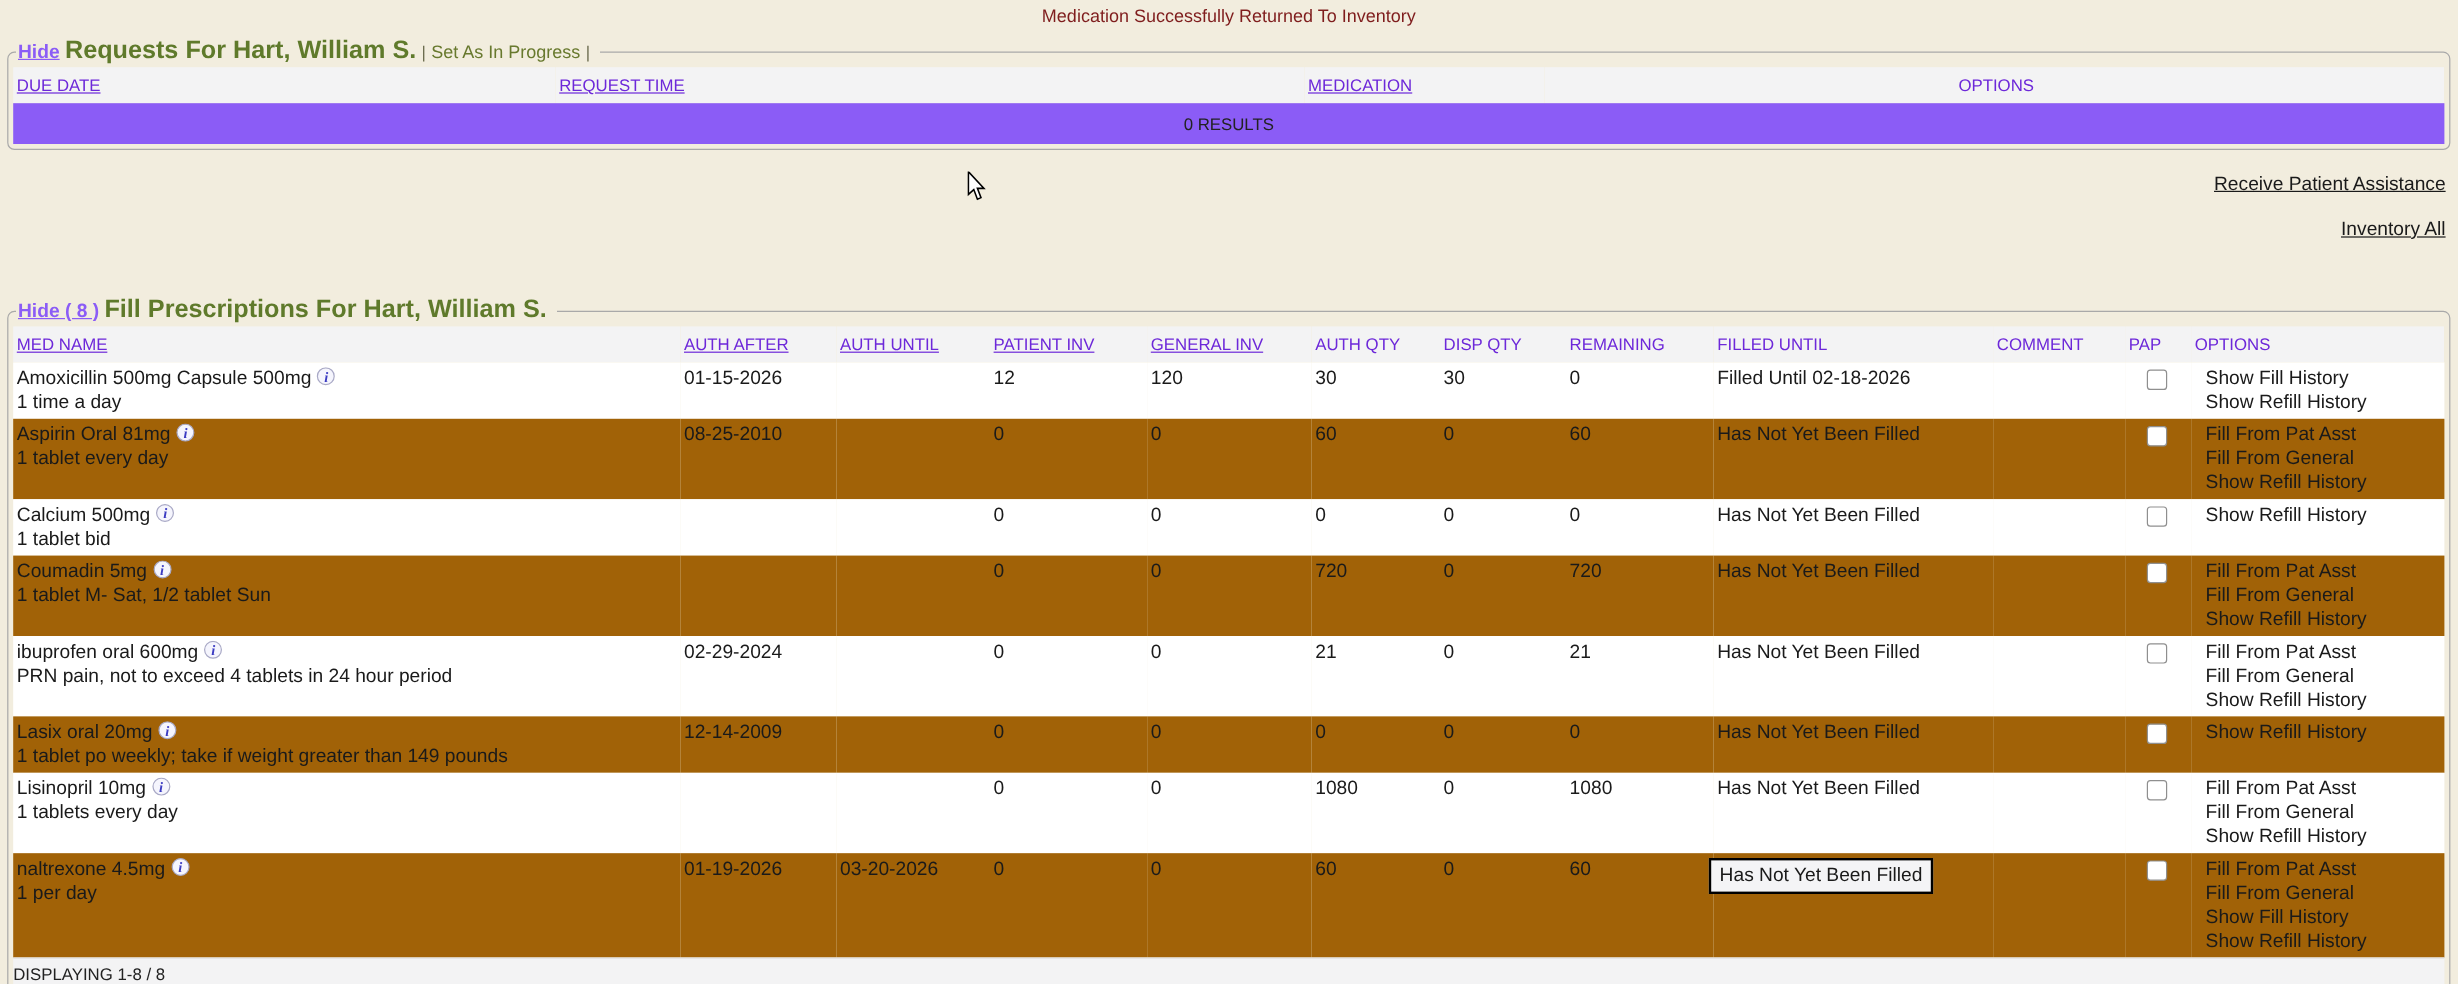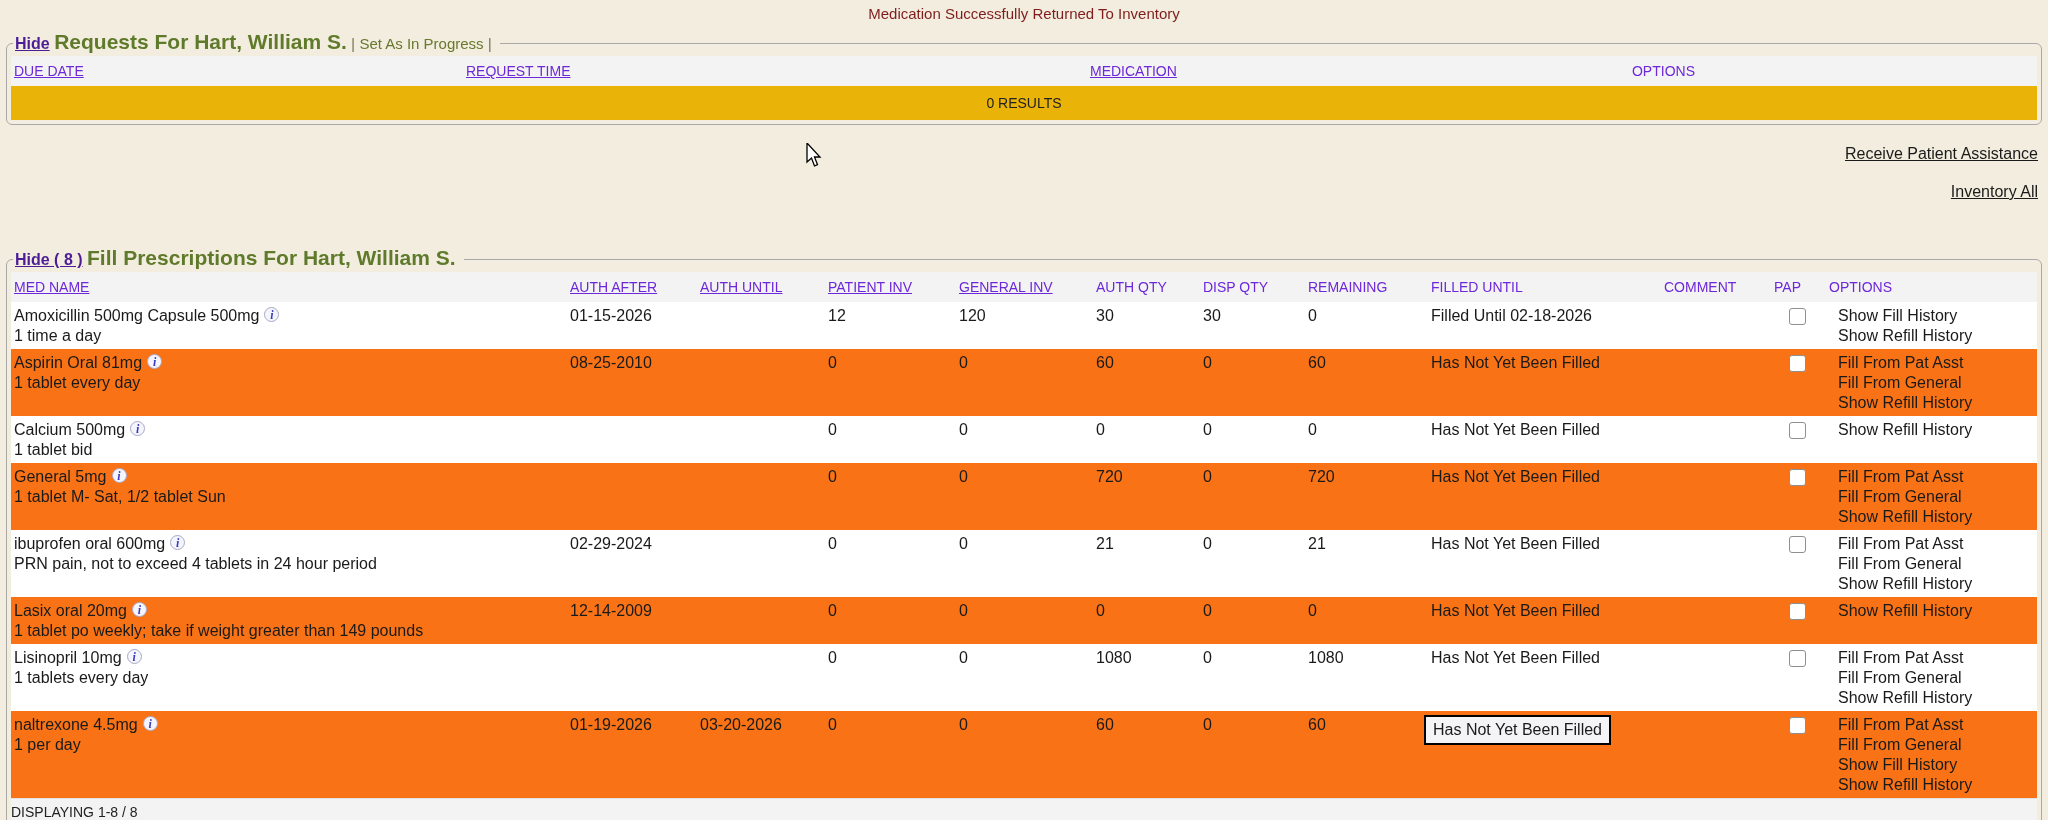--- a/index.html
+++ b/index.html
@@ -27,21 +27,21 @@
     border-radius: 6px;
     padding: 0 4px 4px 4px;
     background: transparent;
   }
   legend {
     padding: 0 8px 2px 2px;
     margin-left: 2px;
     white-space: nowrap;
   }
   .hide-link {
-    color: #4c1d95;
+    color: #8b5cf6;
     font-weight: bold;
     font-size: 16px;
     text-decoration: underline;
     cursor: pointer;
   }
   .section-title {
     color: #5F7A2B;
     font-weight: bold;
     font-size: 21px;
   }
@@ -63,21 +63,21 @@
     padding: 7px 0 7px 3px;
     white-space: nowrap;
     overflow: hidden;
   }
   thead th.sortable { text-decoration: underline; cursor: pointer; }
   thead th.center { text-align: center; }
   td { vertical-align: top; font-size: 16px; line-height: 20px; padding: 4px 0 3px 3px; }
 
   
   .requests-table .empty-row td {
-    background: #eab308;
+    background: #8b5cf6;
     text-align: center;
     font-size: 14px;
     color: #222;
     padding: 7px 0;
   }
 
   
   .action-links {
     margin: 16px 10px 0 0;
     text-align: right;
@@ -87,21 +87,21 @@
     font-size: 16px;
     line-height: 25px;
     color: #1A1A1A;
     text-decoration: underline;
     cursor: pointer;
     margin-top: 13px;
   }
 
   
   .rx-table tbody tr.even { background: #FFFFFF; }
-  .rx-table tbody tr.odd  { background: #f97316; }
+  .rx-table tbody tr.odd  { background: #a16207; }
   .med-name-line { white-space: nowrap; overflow: hidden; }
   .info-icon {
     display: inline-block;
     width: 15px; height: 15px;
     border: 1px solid #A9A9C6;
     border-radius: 50%;
     background: #F5F5FD;
     color: #3B3BC2;
     font-family: "Liberation Serif", serif;
     font-style: italic;
@@ -309,21 +309,21 @@
     <td class="pap-cell">
       <input type="checkbox" class="pap-checkbox" style="">
     </td>
     <td class="options-cell">
             <div class="option-link">Show Refill History</div>
           </td>
   </tr>
         <tr class="odd">
     <td>
       <div class="med-name-line">
-        <span>General 5mg</span><span class="info-icon">i</span>
+        <span>Coumadin 5mg</span><span class="info-icon">i</span>
       </div>
       <div>1 tablet M- Sat, 1/2 tablet Sun</div>
     </td>
     <td></td>
     <td></td>
     <td>0</td>
     <td>0</td>
     <td>720</td>
     <td>0</td>
     <td>720</td>

